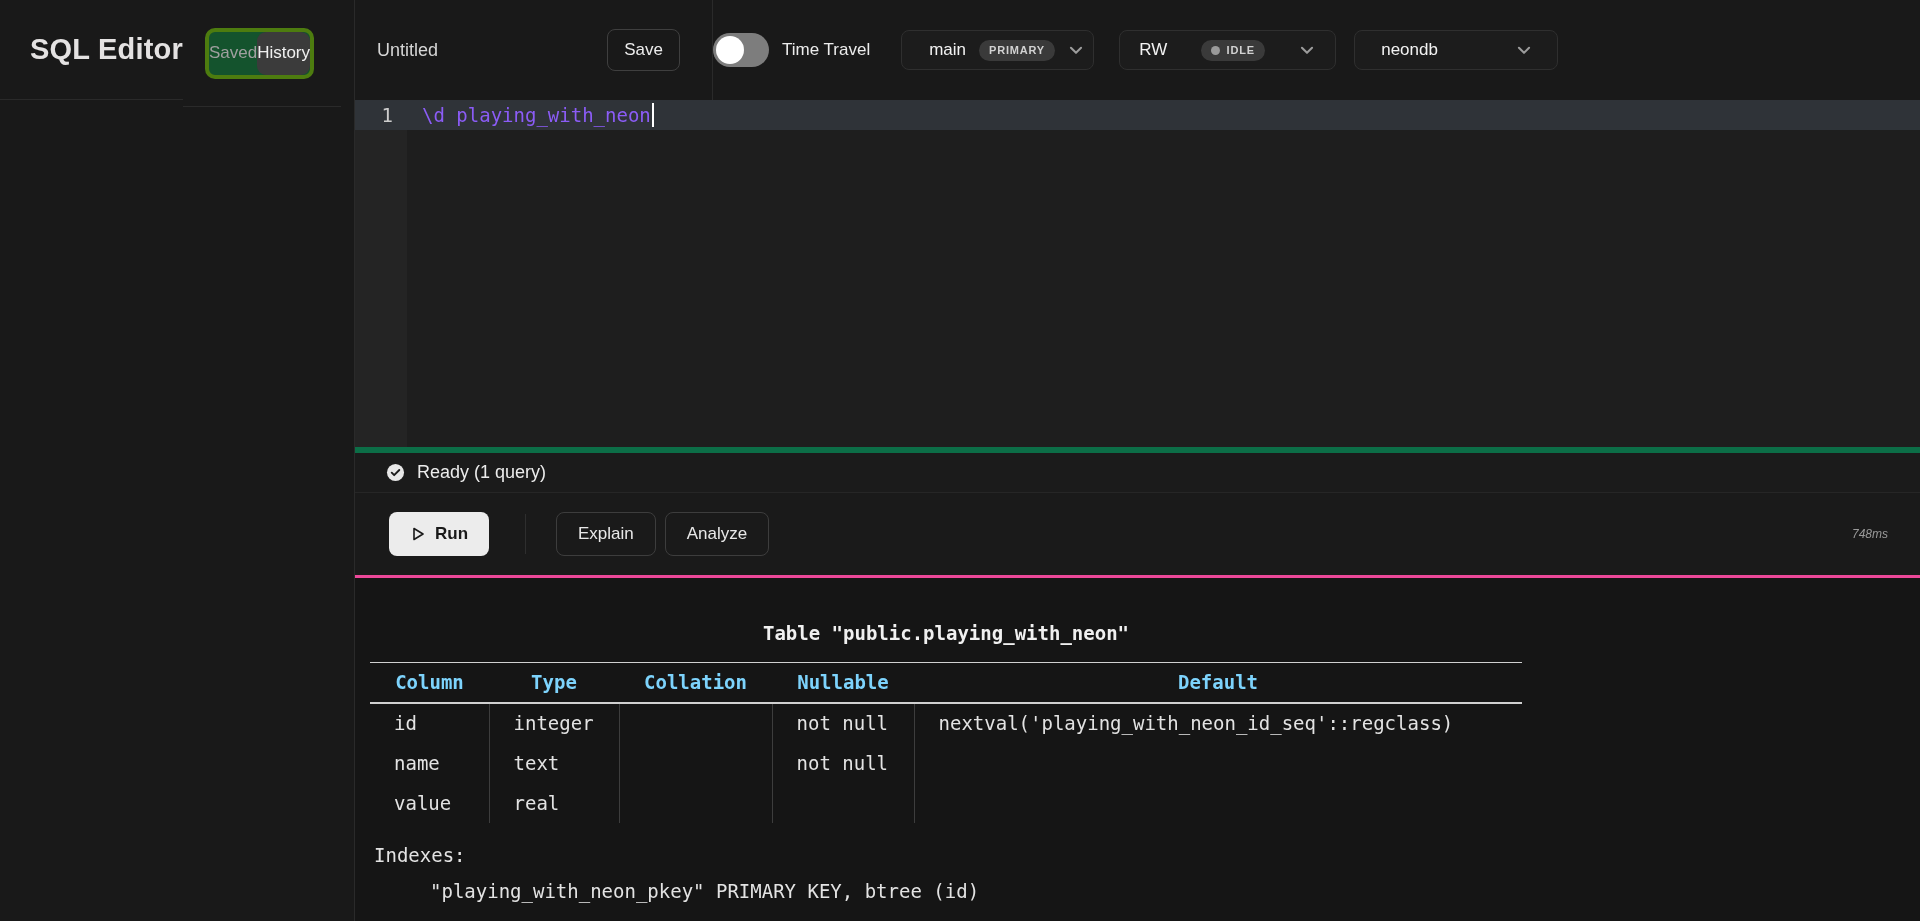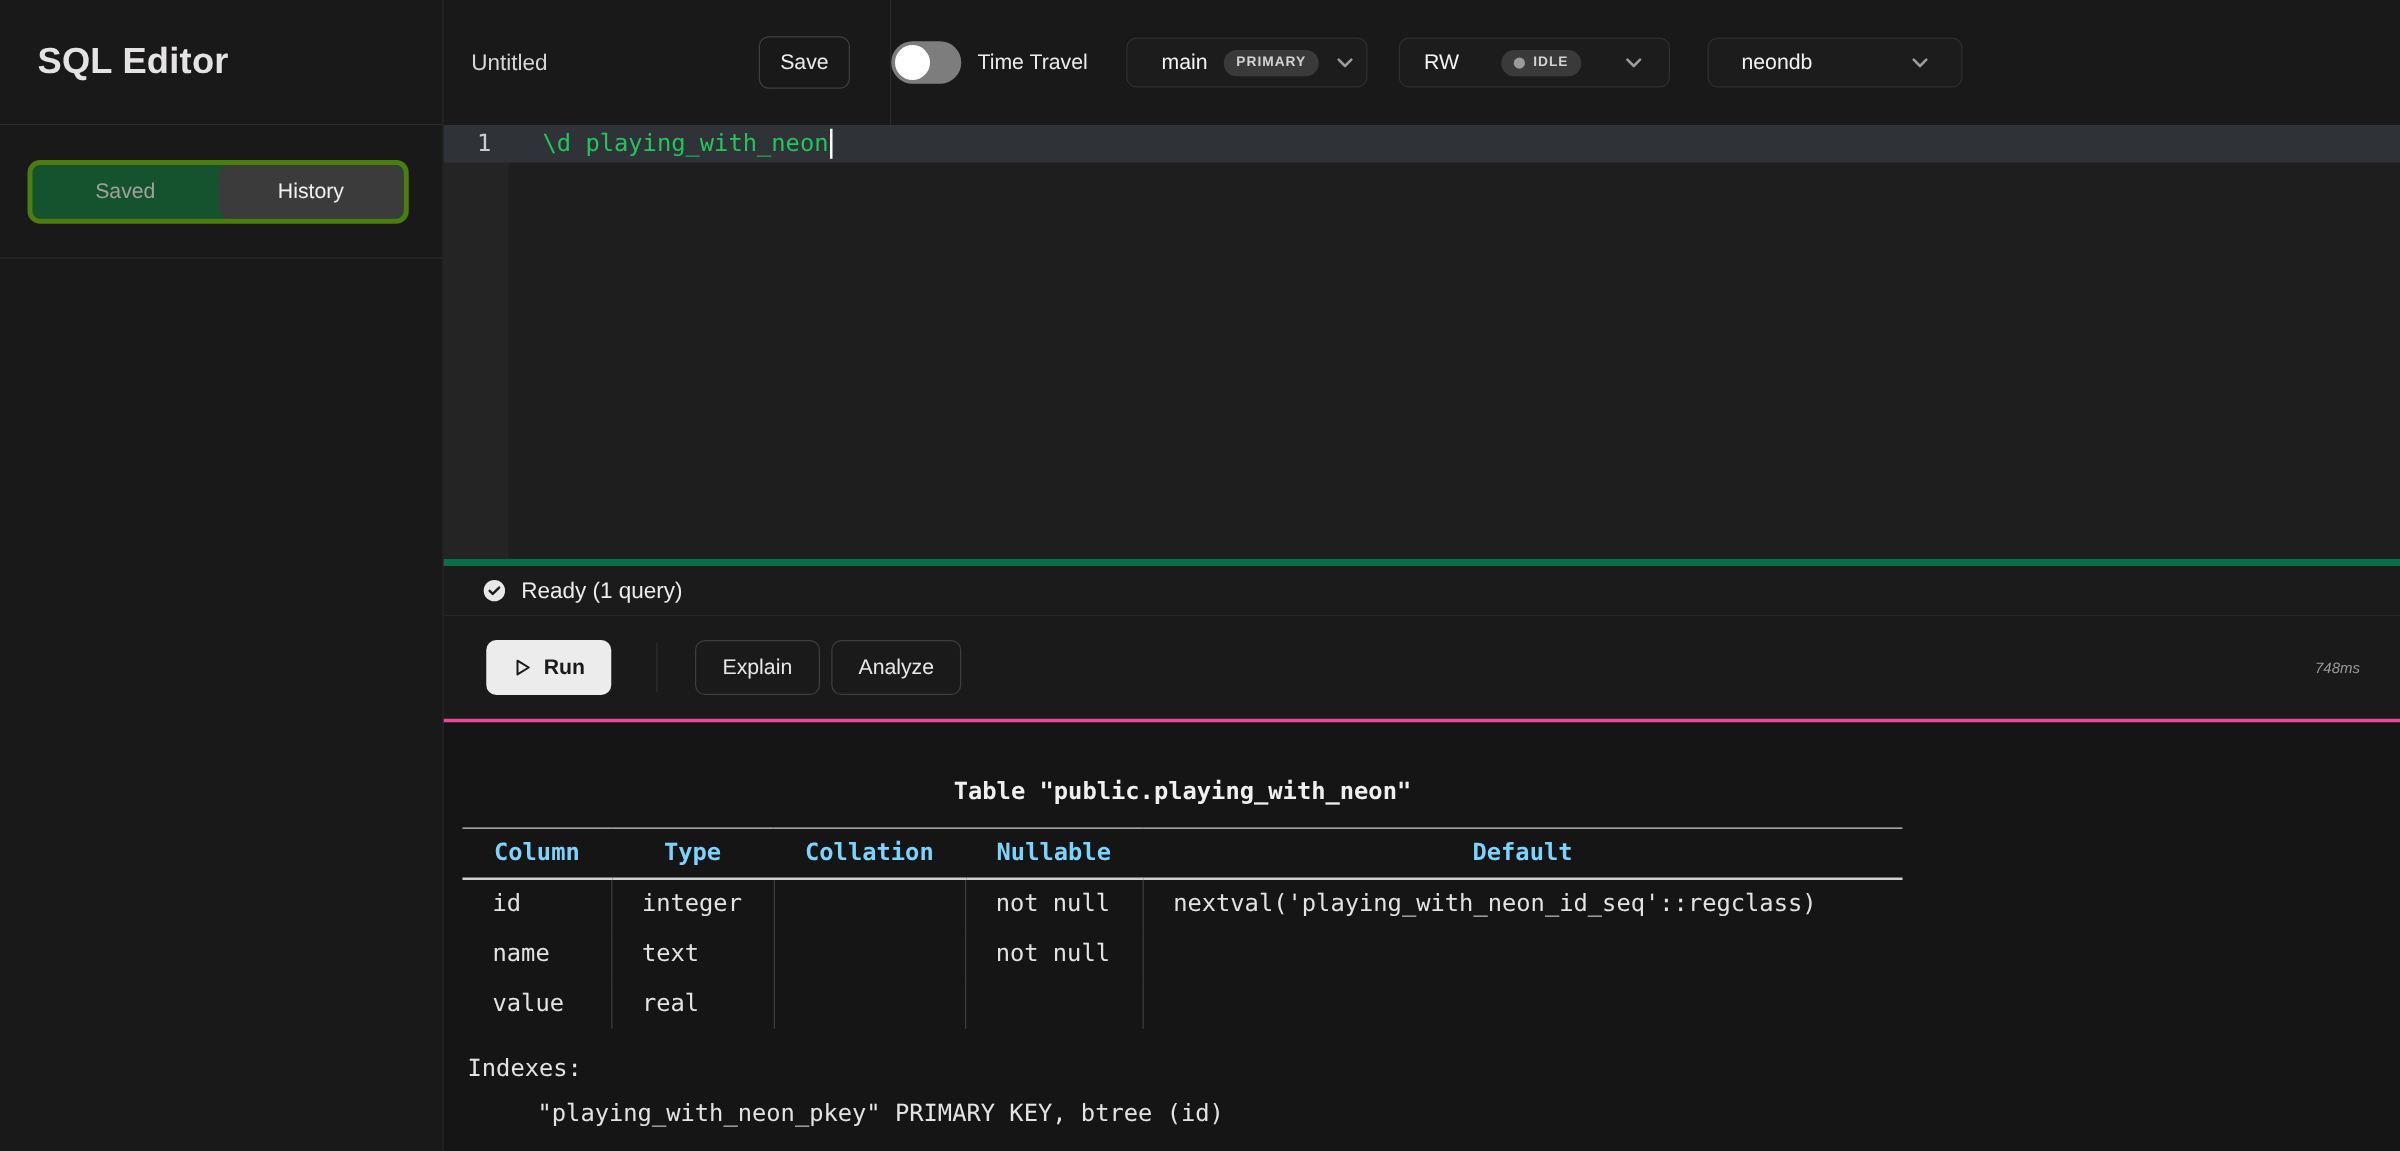--- a/index.html
+++ b/index.html
@@ -5,21 +5,21 @@
   * { margin:0; padding:0; box-sizing:border-box; }
   html,body { width:1920px; height:921px; overflow:hidden; }
   body {
     background:#191919;
     font-family:"Liberation Sans", sans-serif;
     color:#e6e6e6;
     display:flex;
   }
 
   
-  .sidebar { width:355px; min-width:355px; height:100%; background:#191919; border-right:1px solid #2a2a2a; display:flex; flex-direction:column; }
+  .sidebar { width:355px; min-width:355px; height:100%; background:#191919; border-right:1px solid #2a2a2a; display:flex; flex-direction:row; }
   .sidebar-header { height:100px; border-bottom:1px solid #2a2a2a; display:flex; align-items:center; padding-left:30px; }
   .sidebar-header h1 { font-size:29px; font-weight:700; color:#e4e2e2; letter-spacing:.2px; }
   .sidebar-tabs-section { height:107px; border-bottom:1px solid #2a2a2a; display:flex; align-items:center; padding:0 27px 0 22px; }
   .segmented { display:flex; width:100%; border:4px solid #4d7c0f; border-radius:10px; background:#14532d; overflow:hidden; }
   .segment { flex:1; height:43px; display:flex; align-items:center; justify-content:center; font-size:17px; color:#a0a0a0; cursor:pointer; border-radius:9px; }
   .segment.active { background:#3b3b3b; color:#f0f0f0; }
 
   
   .main { flex:1; display:flex; flex-direction:column; height:100%; }
 
@@ -29,35 +29,35 @@
   .query-name { font-size:18px; color:#d6d6d6; }
   .btn { font-family:"Liberation Sans", sans-serif; cursor:pointer; }
   .save-btn { width:73px; height:42px; background:transparent; border:1px solid #3f3f3f; border-radius:8px; color:#ececec; font-size:17px; }
   .topbar-right { flex:1; border-left:1px solid #2a2a2a; display:flex; align-items:center; }
   .toggle { width:56px; height:34px; border-radius:17px; background:#7d7d7d; position:relative; cursor:pointer; }
   .toggle-knob { position:absolute; left:3px; top:3px; width:28px; height:28px; border-radius:50%; background:#ffffff; }
   .toggle-label { margin-left:13px; font-size:17px; color:#ececec; }
   .select-control { height:40px; background:#1c1c1c; border:1px solid #2f2f2f; border-radius:8px; display:flex; align-items:center; cursor:pointer; }
   .ctl-branch { margin-left:31px; width:193px; padding:0 17px 0 27px; }
   .ctl-compute { margin-left:25px; width:217px; padding:0 19px; justify-content:space-between; }
-  .ctl-database { margin-left:30px; width:204px; padding:0 24px 0 26px; justify-content:space-between; }
+  .ctl-database { margin-left:18px; width:204px; padding:0 24px 0 26px; justify-content:space-between; }
   .ctl-text { font-size:17px; color:#f2f2f2; white-space:nowrap; }
   .pill { background:#3a3a3a; border-radius:11px; height:21px; display:flex; align-items:center; padding:0 10px; font-size:11px; letter-spacing:.8px; color:#d2d2d2; font-weight:600; white-space:nowrap; }
   .ctl-branch .pill { margin-left:13px; }
   .ctl-branch .chev { margin-left:12px; }
   .dot { width:9px; height:9px; border-radius:50%; background:#9a9a9a; margin-right:7px; }
   .chev { display:flex; }
 
   
   .editor { height:347px; min-height:347px; background:#1e1e1e; position:relative; }
   .gutter-bg { position:absolute; left:0; top:0; bottom:0; width:52px; background:#242424; }
   .active-line { position:absolute; left:0; right:0; top:0; height:30px; background:#2f3338; }
   .code-line { position:relative; height:30px; display:flex; align-items:center; font-family:"DejaVu Sans Mono", monospace; font-size:19px; }
   .line-num { width:52px; min-width:52px; text-align:right; padding-right:14px; color:#cdcdcd; }
-  .code-text { margin-left:27px; color:#22c55e; white-space:pre; }
+  .code-text { margin-left:15px; color:#8b5cf6; white-space:pre; }
   .caret { display:inline-block; width:2.5px; height:24px; background:#ffffff; margin-left:1px; vertical-align:-4px; }
 
   
   .progress-line { height:6px; min-height:6px; background:#0c6e47; }
   .statusbar { height:40px; min-height:40px; background:#1b1b1b; display:flex; align-items:center; padding-left:31px; border-bottom:1px solid #262626; }
   .status-text { margin-left:12px; font-size:18px; color:#ececec; }
   .actions { height:85px; min-height:85px; background:#1a1a1a; display:flex; align-items:center; padding:0 32px 0 34px; border-bottom:3px solid #ec4899; }
   .run-btn { width:100px; height:44px; background:#ececec; border:none; border-radius:8px; color:#1a1a1a; font-size:17px; font-weight:600; display:flex; align-items:center; justify-content:center; gap:9px; }
   .v-sep { width:1px; height:40px; background:#2e2e2e; margin:0 30px 0 36px; }
   .ghost-btn { height:44px; background:transparent; border:1px solid #3d3d3d; border-radius:8px; color:#e8e8e8; font-size:17px; padding:0 21px; }

